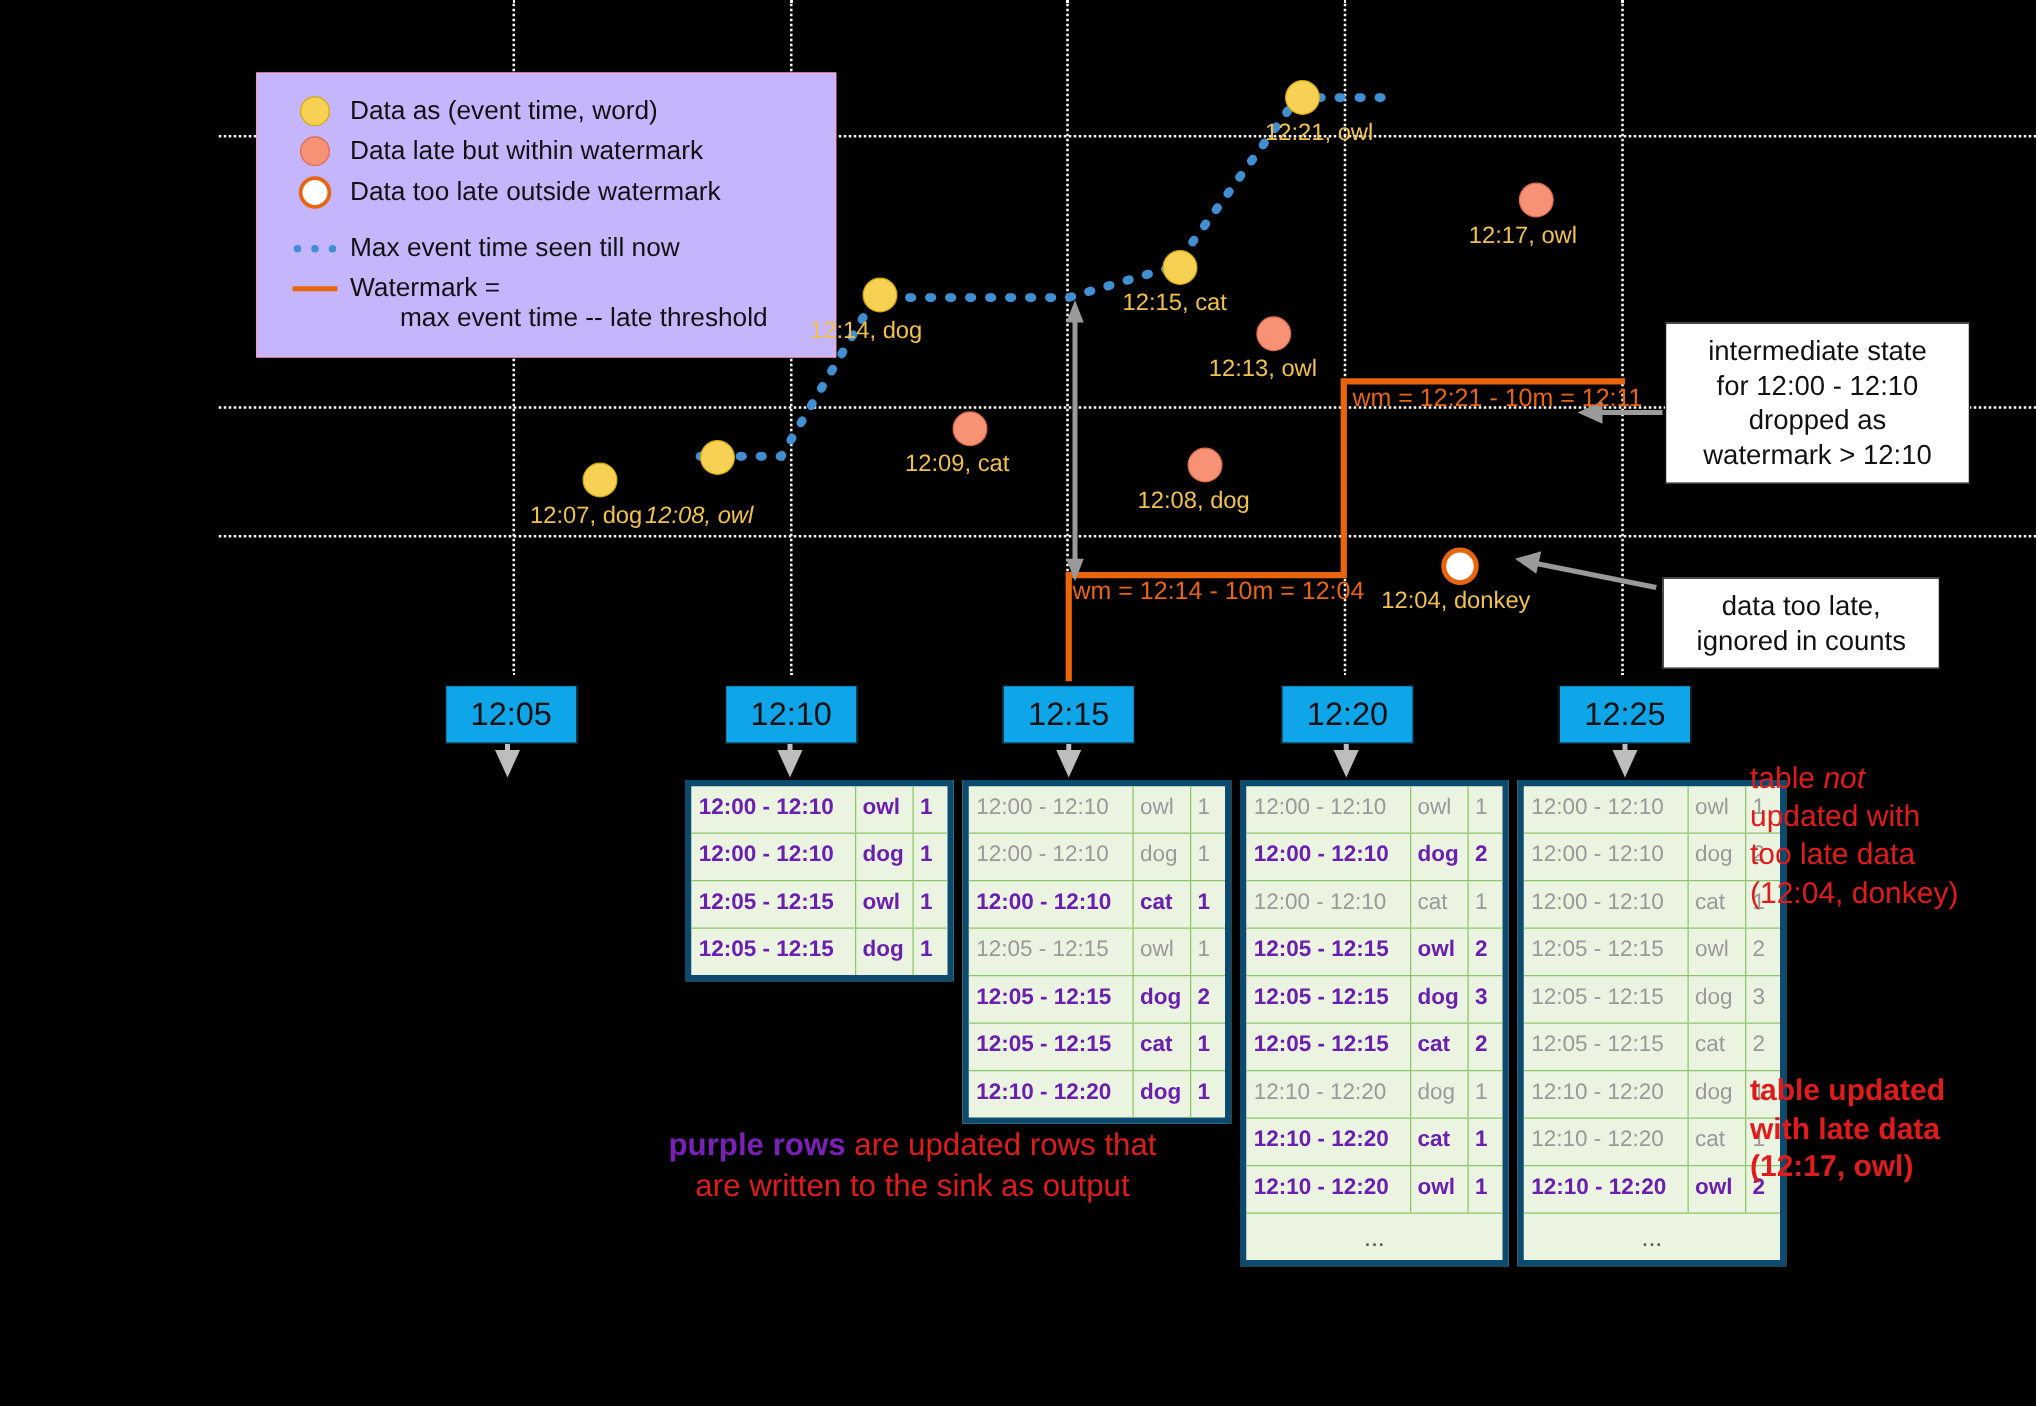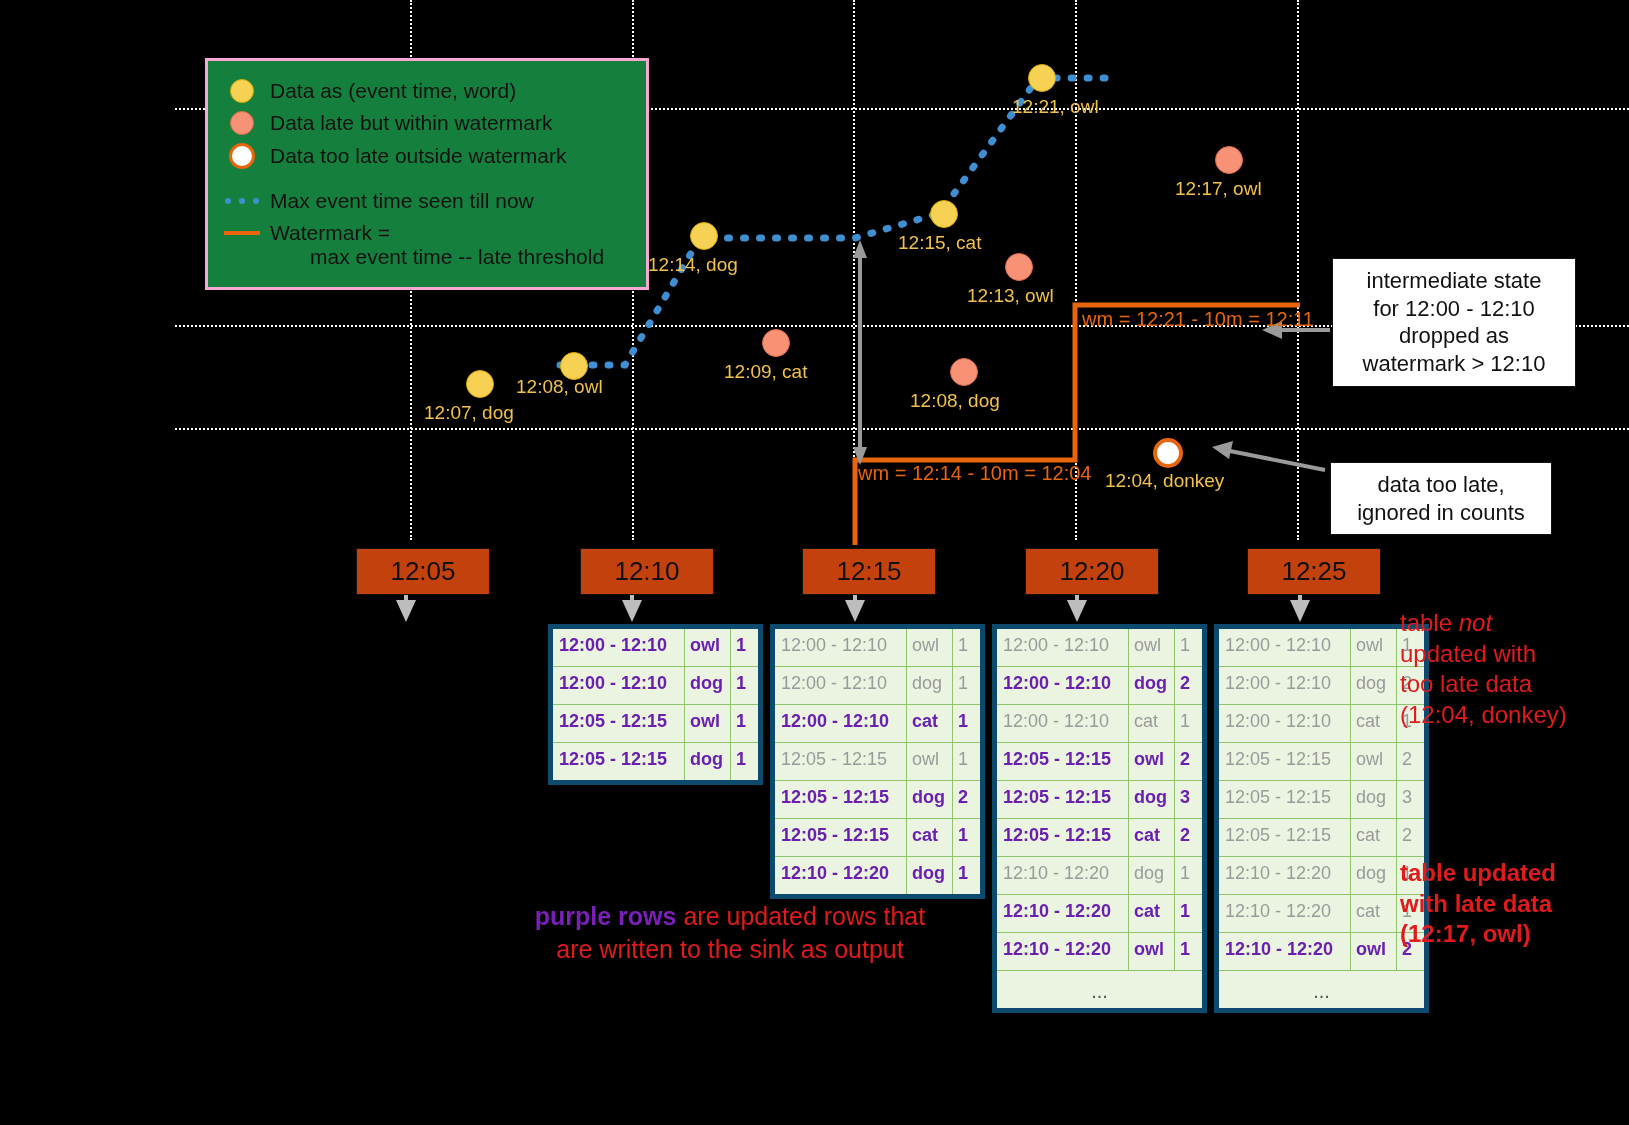--- a/index.html
+++ b/index.html
@@ -3,21 +3,21 @@
 <meta charset="utf-8">
 <style>
   html,body{margin:0;padding:0;background:#000;}
   #root{position:relative;width:1629px;height:1125px;background:#000;overflow:hidden;
         font-family:"Liberation Sans", sans-serif;}
   .gridline{position:absolute;background:transparent;}
   .gl-h{border-top:2px dotted #ffffff;height:0;}
   .gl-v{border-left:2px dotted #ffffff;width:0;}
 
   
-  .legend{position:absolute;background:#15803d;border:3px solid #f9a8d4;padding:10px 14px;}
+  .legend{position:absolute;background:#c4b5fd;border:1px solid #f9a8d4;padding:10px 26px;}
   .legend-row{display:flex;align-items:center;margin:8px 0;}
   .legend-swatch{width:40px;flex:0 0 40px;display:flex;align-items:center;justify-content:center;}
   .dot-yellow{width:22px;height:22px;border-radius:50%;background:#f7d154;border:1px solid #d8a900;}
   .dot-salmon{width:22px;height:22px;border-radius:50%;background:#f79277;border:1px solid #e06b46;}
   .dot-hollow{width:20px;height:20px;border-radius:50%;background:#fff;border:3px solid #e8650d;}
   .dash-line{width:34px;height:0;border-top:6px dotted #3f8fd2;}
   .solid-line{width:36px;height:0;border-top:4px solid #e8650d;}
   .legend-label{font-size:21px;color:#111;margin-left:8px;}
   .legend-label2{font-size:21px;color:#111;margin-left:48px;}
 
@@ -28,22 +28,22 @@
   .mark.yellow{width:26px;height:26px;border-radius:50%;background:#f7d154;border:1px solid #d8a900;}
   .mark.salmon{width:26px;height:26px;border-radius:50%;background:#f79277;border:1px solid #e06b46;}
   .mark.hollow{width:22px;height:22px;border-radius:50%;background:#fff;border:4px solid #e8650d;}
 
   
   .callout{position:absolute;background:#fff;border:1px solid #111;padding:8px 12px;
            font-size:22px;color:#111;line-height:1.26;text-align:center;}
   .wmlabel{position:absolute;font-size:20px;color:#e8650d;white-space:nowrap;}
 
   
-  .timebox{position:absolute;background:#c2410c;border:1px solid #111;font-size:26px;color:#111;
-           padding:7px 14px;text-align:center;width:104px;}
+  .timebox{position:absolute;background:#0ea5e9;border:1px solid #111;font-size:26px;color:#111;
+           padding:7px 0;text-align:center;width:104px;}
 
   
   .tbl{position:absolute;border:5px solid #0c4a6e;background:#eaf4e0;}
   .trow{display:flex;align-items:stretch;border-bottom:1px solid #8ec46a;height:37px;}
   .trow:last-child{border-bottom:none;}
   .c-range{width:120px;padding:6px 5px 0 6px;font-size:18px;white-space:nowrap;}
   .c-word{width:40px;border-left:1px solid #8ec46a;padding:6px 0 0 5px;font-size:18px;}
   .c-cnt{width:22px;border-left:1px solid #8ec46a;padding:6px 0 0 5px;font-size:18px;}
   .purple .c-range,.purple .c-word,.purple .c-cnt{color:#6a1fb0;font-weight:bold;}
   .gray .c-range,.gray .c-word,.gray .c-cnt{color:#9a9a9a;}
@@ -133,21 +133,21 @@
     </span>
   </div>
 </div>
 
 <div class="pt" style="left:466px;top:370px;">
   <span class="mark yellow"></span>
   <span class="lbl" style="left:-42px;top:32px;">12:07, dog</span>
 </div>
 <div class="pt" style="left:560px;top:352px;">
   <span class="mark yellow"></span>
-  <span class="lbl" style="left:-44px;top:24px;">12:08, owl</span>
+  <span class="lbl" style="left:-44px;top:50px;font-style:italic;">12:08, owl</span>
 </div>
 <div class="pt" style="left:690px;top:222px;">
   <span class="mark yellow"></span>
   <span class="lbl" style="left:-42px;top:32px;">12:14, dog</span>
 </div>
 <div class="pt" style="left:930px;top:200px;">
   <span class="mark yellow"></span>
   <span class="lbl" style="left:-32px;top:32px;">12:15, cat</span>
 </div>
 <div class="pt" style="left:1028px;top:64px;">

